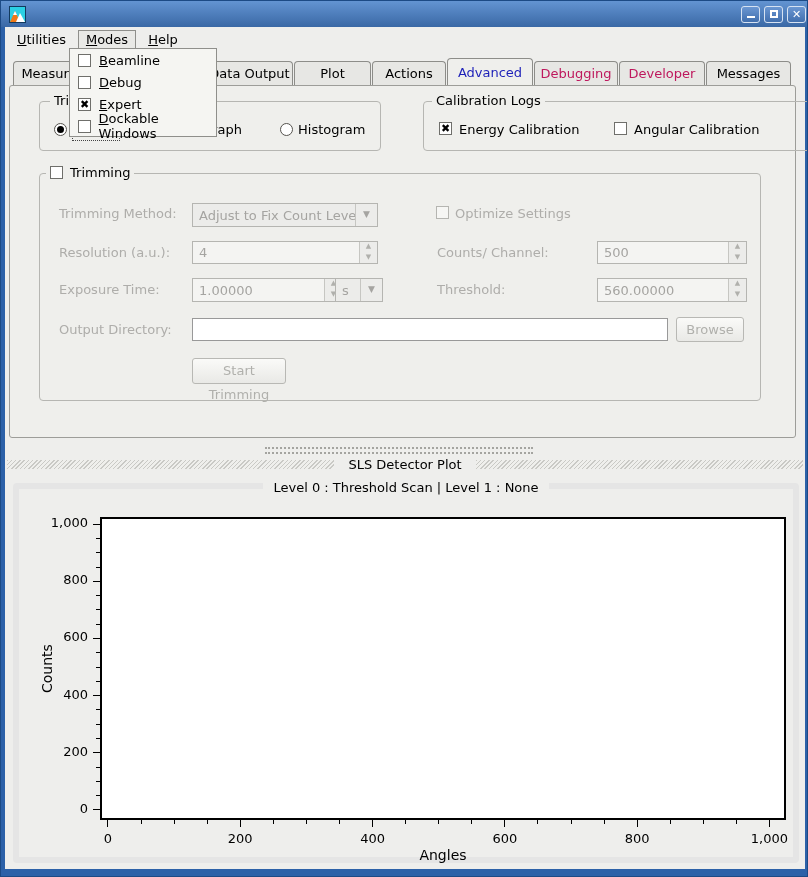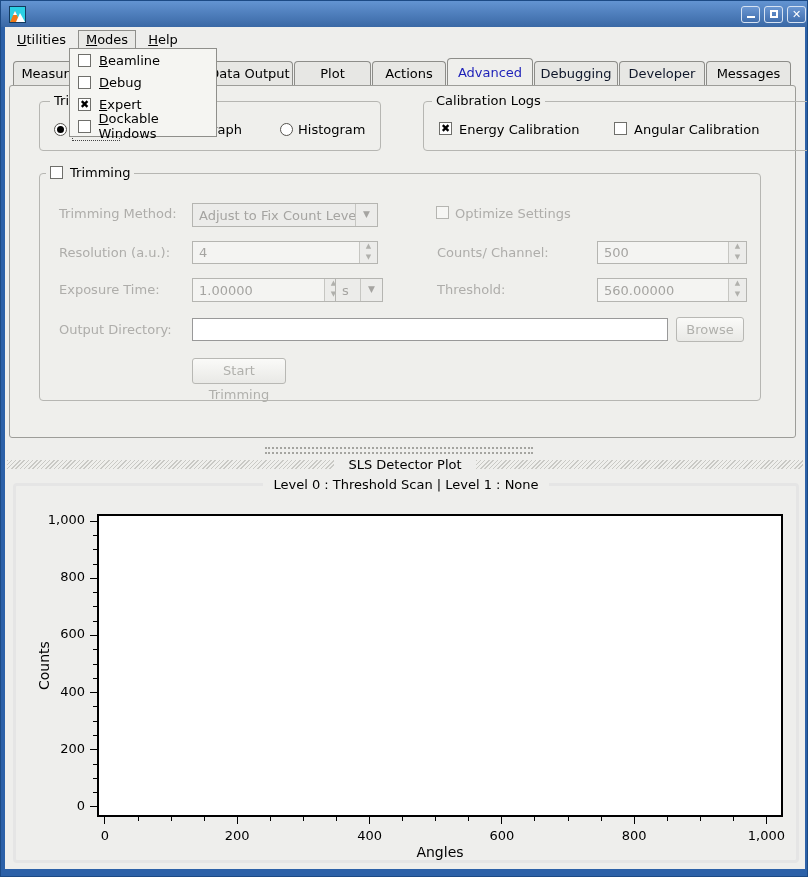--- a/index.html
+++ b/index.html
@@ -21,21 +21,21 @@
   
   .popup{position:absolute;left:68px;top:47px;width:148px;height:89px;background:#f5f5f2;border:1px solid #8f8f8b;z-index:60;box-sizing:border-box;}
   .popup .pitem{display:flex;align-items:center;height:22px;padding-left:8px;}
   .cb{display:inline-block;width:13px;height:13px;background:#fff;border:1px solid #6f6f6b;box-sizing:border-box;font-size:11px;line-height:11px;font-weight:bold;text-align:center;color:#000;}
   .cb.dis{border-color:#b5b5b1;background:#f6f6f4;}
   .pitem .txt{margin-left:8px;}
   
   .tabrow{position:absolute;left:12px;top:60px;height:24px;display:flex;z-index:5;}
   .tab{box-sizing:border-box;height:24px;border:1px solid #8d8d89;border-bottom:none;border-radius:4px 4px 0 0;background:#e7e7e4;text-align:center;line-height:23px;margin-right:1px;}
   .tab.selected{height:27px;margin-top:-3px;line-height:27px;background:#efefec;color:#1c1fb8;z-index:6;}
-  .tab.disabled{color:#0f172a;}
+  .tab.disabled{color:#be185d;}
   .tab-gap{width:86px;height:24px;}
   .pane{position:absolute;left:8px;top:84px;width:787px;height:353px;background:#efefec;border:1px solid #9d9d99;border-radius:3px;box-sizing:border-box;}
   
   .gb{position:absolute;border:1px solid #b6b6b2;border-radius:4px;box-sizing:border-box;}
   .gb-title{position:absolute;top:-9px;background:#efefec;padding:0 4px;white-space:nowrap;}
   .radio{position:absolute;width:13px;height:13px;border:1px solid #55534e;border-radius:50%;background:#fff;box-sizing:border-box;}
   .radio.sel::after{content:"";position:absolute;left:2px;top:2px;width:7px;height:7px;border-radius:50%;background:#000;}
   .focus-label{position:absolute;border:1px dotted #444;box-sizing:border-box;}
   .flabel{position:absolute;white-space:nowrap;}
   .dis-text{color:#aeadaa;}
@@ -47,21 +47,21 @@
   .combobtn{width:21px;align-self:stretch;border-left:1px solid #c6c6c2;background:#ececea;font-size:9px;color:#a5a4a1;text-align:center;line-height:21px;}
   .combo{background:#ececea;border:1px solid #b5b5b1;}
   .txtinput{position:absolute;box-sizing:border-box;border:1px solid #999;background:#fff;padding:2px 4px;font:13px "DejaVu Sans","Liberation Sans",sans-serif;}
   .pbtn{position:absolute;box-sizing:border-box;border:1px solid #b8b8b4;border-radius:3px;background:linear-gradient(#fafaf8,#e9e9e6);color:#b0b0ac;text-align:center;}
   
   .splitter{position:absolute;left:264px;top:446px;width:268px;height:7px;border-top:2px dotted #a4a4a0;border-bottom:2px dotted #a4a4a0;box-sizing:border-box;}
   .dockrow{position:absolute;left:6px;top:455px;width:796px;height:16px;display:flex;align-items:center;}
   .hatch{flex:1;height:9px;background:repeating-linear-gradient(135deg,#c9c9c5 0 1px,#efefec 1px 3px);}
   .docktitle{padding:0 14px;white-space:nowrap;}
   
-  .plotbox{position:absolute;left:12px;top:482px;width:786px;height:380px;border:3px solid #e5e5e5;border-radius:4px;box-sizing:border-box;padding-left:37px;}
+  .plotbox{position:absolute;left:12px;top:482px;width:786px;height:380px;border:6px solid #e5e5e5;border-radius:4px;box-sizing:border-box;padding-left:37px;}
   .plot-title{position:absolute;top:-9px;left:0;width:100%;text-align:center;}
   .plot-title span{background:#eeeeec;padding:0 10px;}
   .canvas{position:absolute;left:81px;top:28px;width:686px;height:303px;background:#fff;border:2px solid #000;box-sizing:border-box;}
   .tick{position:absolute;background:#000;}
   .ticklabel{position:absolute;font-size:13px;white-space:nowrap;}
   .ylabel{position:absolute;left:20px;top:100px;height:160px;writing-mode:vertical-rl;transform:rotate(180deg);text-align:center;font-size:14px;}
   .xlabel{position:absolute;left:374px;top:358px;width:100px;text-align:center;font-size:14px;}
 </style>
 </head>
 <body>

